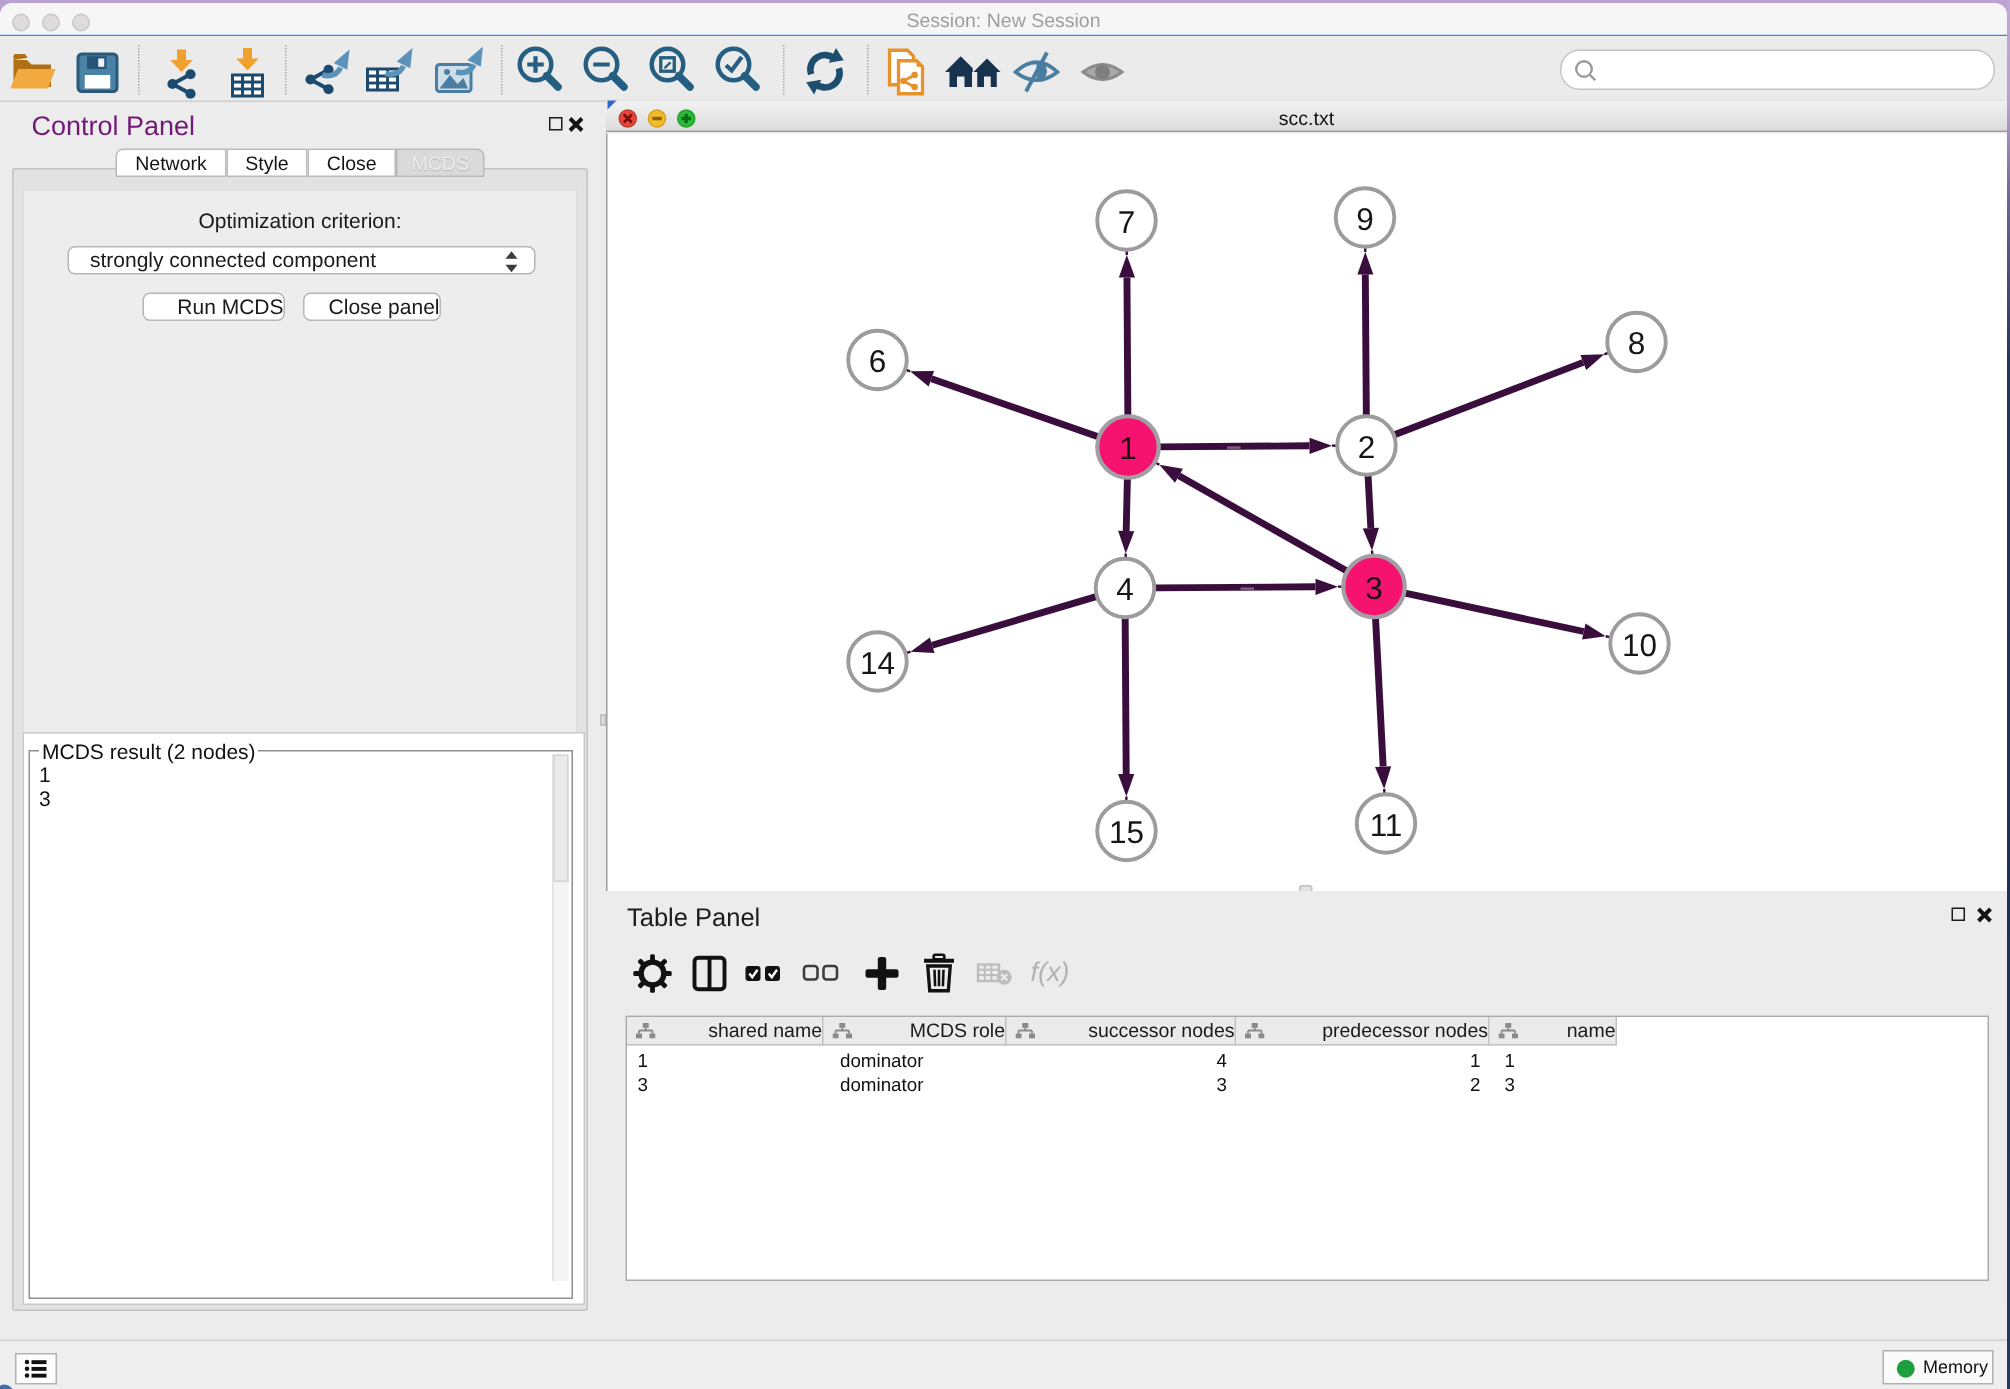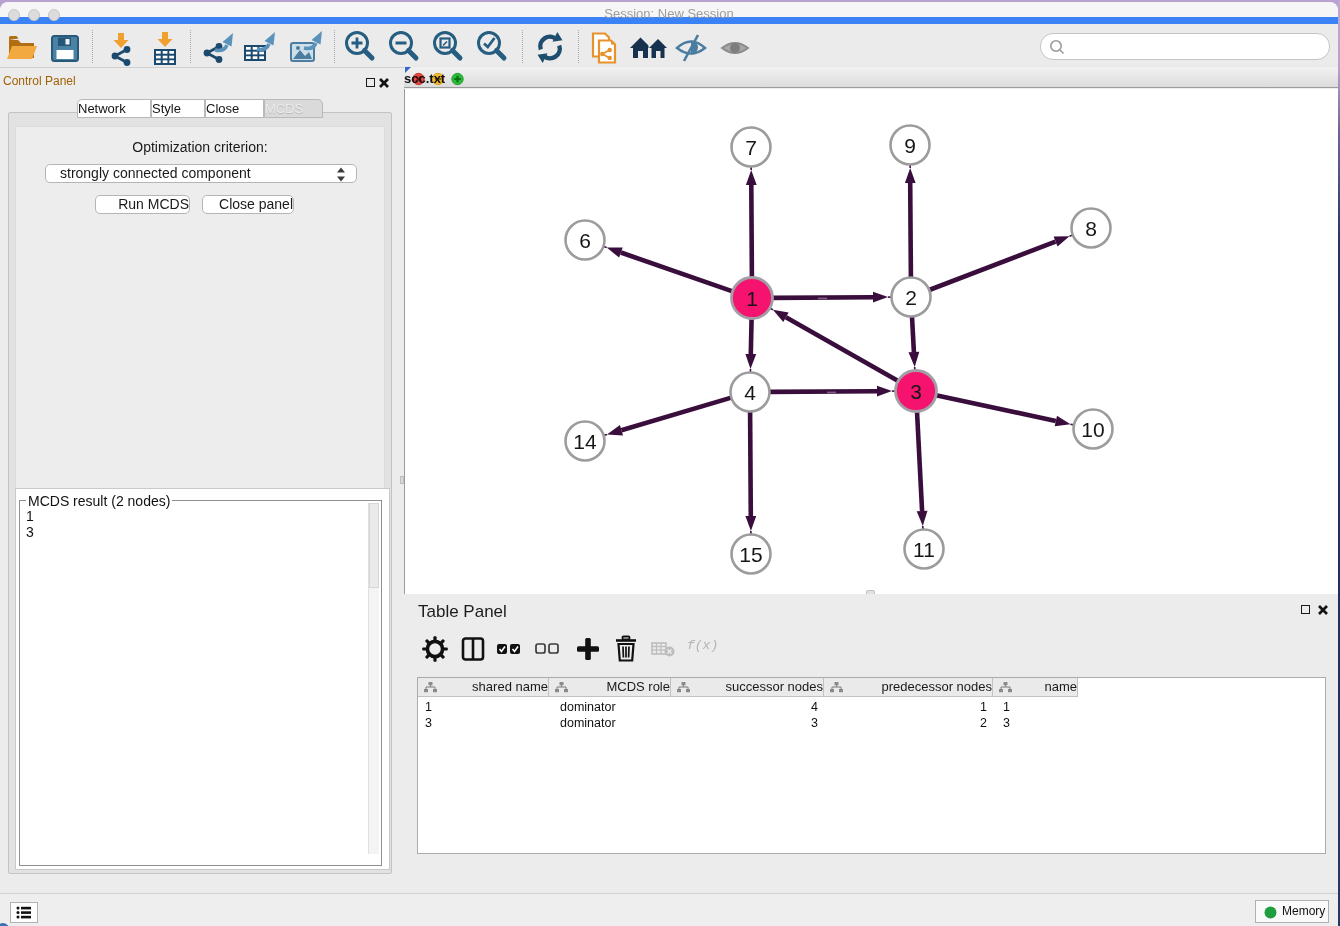--- a/index.html
+++ b/index.html
@@ -1,46 +1,46 @@
 <!DOCTYPE html>
 <html><head><meta charset="utf-8">
 <style>
 *{margin:0;padding:0;box-sizing:border-box}
 html,body{width:1340px;height:926px;overflow:hidden;font-family:"Liberation Sans",sans-serif;background:#b9a2cf}
 #win{position:absolute;left:0;top:2px;width:1338px;height:924px;background:#ececec;border-radius:8px 8px 0 0;overflow:hidden}
 #rightedge{position:absolute;left:1338px;top:0;width:2px;height:926px;background:linear-gradient(#c0a8d4 0px,#b7a0cc 70px,#6f6796 130px,#27355c 240px,#1e3156 600px,#263963 926px)}
-#titlebar{position:absolute;left:0;top:0;width:1338px;height:22px;background:#f6f6f6;border-bottom:7px solid #3b82f6;border-radius:8px 8px 0 0}
+#titlebar{position:absolute;left:0;top:0;width:1338px;height:22px;background:#f6f6f6;border-bottom:1px solid #3b82f6;border-radius:8px 8px 0 0}
 .tl{position:absolute;top:7px;width:12px;height:12px;border-radius:50%;background:#dddbdc;border:1px solid #c9c7c8}
 #wtitle{position:absolute;top:4px;left:0;width:1338px;text-align:center;font-size:13px;color:#9e9e9e}
 #toolbar{position:absolute;left:0;top:23px;width:1338px;height:43px;background:#ebebeb;border-bottom:1px solid #cfcfcf}
 .sep{position:absolute;top:5px;height:33px;width:0;border-left:1px dotted #a8a8a8}
 .ticon{position:absolute;top:3px;width:40px;height:38px}
 #search{position:absolute;left:1040px;top:8px;width:290px;height:27px;background:#fff;border:1px solid #c4c4c4;border-radius:13px}
 
 #cp{position:absolute;left:0;top:66px;width:400px;height:825px;background:#ececec}
-#cphead{position:absolute;left:3px;top:6px;font-size:12px;color:#a16207}
+#cphead{position:absolute;left:21px;top:6px;font-size:18px;color:#701a75}
 .flico{position:absolute;width:9px;height:9px;border:1.6px solid #1a1a1a;background:transparent}
 #cptabs{position:absolute;left:0;top:31px;width:400px;height:20px;z-index:5}
-.cptab{position:absolute;top:0;height:19px;background:#fff;border:1px solid #b9b9b9;font-size:13px;color:#141414;line-height:18px}
+.cptab{position:absolute;top:0;height:19px;background:#fff;border:1px solid #b9b9b9;font-size:13px;color:#141414;text-align:center;line-height:18px}
 #cppane{position:absolute;left:8px;top:44px;width:384px;height:762px;background:#e2e2e2;border:1px solid #c3c3c3;border-radius:2px}
 #cpinner{position:absolute;left:6px;top:13px;width:370px;height:741px;background:#ededed;border:1px solid #dcdcdc}
 #optlabel{position:absolute;left:0;top:26px;width:382px;text-align:center;font-size:14px;color:#1a1a1a}
 #combo{position:absolute;left:36px;top:51px;width:312px;height:19px;background:#fff;border:1px solid #b5b5b5;border-radius:5px;font-size:14px;color:#1a1a1a;line-height:17px;padding-left:14px}
 .btn{position:absolute;top:82px;height:19px;background:#fff;border:1px solid #b5b5b5;border-radius:5px;font-size:14px;color:#1a1a1a;text-align:right;line-height:17px}
 #resultpanel{position:absolute;left:6px;top:375px;width:375px;height:382px;background:#fff;border:1px solid #c9c9c9}
 #fs{position:absolute;left:3px;top:11px;width:363px;height:366px;border:1px solid #8f8f8f;background:#fff}
 #fslegend{position:absolute;left:6px;top:-8px;background:#fff;font-size:14px;color:#111;padding:0 2px}
 #fsscroll{position:absolute;right:2px;top:2px;width:11px;height:351px;background:#f4f4f4;border-left:1px solid #e0e0e0}
 #fsthumb{position:absolute;right:0px;top:0px;width:10px;height:85px;background:#eaeaea;border:1px solid #d6d6d6}
 
 #vsplit{position:absolute;left:400px;top:66px;width:4px;height:825px;background:#ececec}
 #vhandle{position:absolute;left:400px;top:474px;width:4px;height:8px;background:#dcdcdc;border:1px solid #bdbdbd}
 
 #netbar{position:absolute;left:404px;top:64px;width:934px;height:22px;background:linear-gradient(#f2f2f2,#dcdcdc);border-bottom:1px solid #9b9b9b;border-top:1px solid #e6e6e6}
-#nettitle{position:absolute;left:0;top:4px;width:934px;text-align:left;font-size:13px;font-weight:700;color:#111}
+#nettitle{position:absolute;left:0;top:4px;width:934px;text-align:center;font-size:13px;font-weight:400;color:#111}
 #canvas{position:absolute;left:404px;top:87px;width:934px;height:505px;background:#fff;border-left:1px solid #9c9c9c}
 #bluetri{position:absolute;left:405px;top:65px;width:0;height:0;border-top:6px solid #3366cc;border-right:6px solid transparent}
 #hhandle{position:absolute;left:866px;top:588px;width:9px;height:5px;background:#e2e2e2;border:1px solid #c0c0c0;border-radius:2px}
 
 #tp{position:absolute;left:404px;top:592px;width:934px;height:299px;background:#ececec}
 #tphead{position:absolute;left:14px;top:8px;font-size:17px;color:#1c1c1c}
 #tbl{position:absolute;left:13px;top:83px;width:909px;height:177px;background:#fff;border:1px solid #ababab}
 #thdr{position:absolute;left:0;top:0;width:660px;height:19px;background:#eaeaea;border-bottom:1px solid #c2c2c2}
 .hcell{position:absolute;top:0;height:19px;border-right:1px solid #c2c2c2;font-size:13px;color:#1a1a1a;text-align:right;line-height:18px}
 .trow{position:absolute;font-size:12.5px;color:#111;height:16px;line-height:16px}
@@ -374,21 +374,21 @@
 <div style="position:absolute;left:245px;top:40px;width:30px;height:30px"><svg width="30" height="30">
           <rect x="3" y="9" width="14" height="11" fill="none" stroke="#bdbdbd" stroke-width="1.6"></rect>
 <line x1="3" y1="12.5" x2="17" y2="12.5" stroke="#bdbdbd" stroke-width="1.3"></line>
           <line x1="3" y1="16" x2="17" y2="16" stroke="#bdbdbd" stroke-width="1.3"></line>
 <line x1="7.5" y1="9" x2="7.5" y2="20" stroke="#bdbdbd" stroke-width="1.3"></line>
           <line x1="12" y1="9" x2="12" y2="20" stroke="#bdbdbd" stroke-width="1.3"></line>
 <circle cx="20.5" cy="17.5" r="5" fill="#bdbdbd"></circle>
           <line x1="18.5" y1="15.5" x2="22.5" y2="19.5" stroke="#ececec" stroke-width="1.5"></line>
           <line x1="22.5" y1="15.5" x2="18.5" y2="19.5" stroke="#ececec" stroke-width="1.5"></line>
         </svg></div>
-<div style="position:absolute;left:283px;top:44px;font-family:Liberation Mono, monospace;font-style:italic;font-size:13px;color:#b3b3b3">f(x)</div>
+<div style="position:absolute;left:283px;top:44px;font-family:Liberation Sans, sans-serif;font-style:italic;font-size:18px;color:#b3b3b3">f(x)</div>
   <div id="tbl">
     <div id="thdr">
       <div class="hcell" style="left:0;width:131px"><svg width="13" height="11" style="position:absolute;left:6px;top:4px">
               <rect x="4.5" y="0" width="4" height="3.2" fill="#8a8a8a"></rect>
               <line x1="6.5" y1="3" x2="6.5" y2="5" stroke="#8a8a8a" stroke-width="1.2"></line>
               <line x1="2" y1="5" x2="11" y2="5" stroke="#8a8a8a" stroke-width="1.2"></line>
               <line x1="2" y1="5" x2="2" y2="7" stroke="#8a8a8a" stroke-width="1.2"></line>
               <line x1="11" y1="5" x2="11" y2="7" stroke="#8a8a8a" stroke-width="1.2"></line>
               <rect x="0" y="7" width="4" height="3.2" fill="#8a8a8a"></rect>
               <rect x="9" y="7" width="4" height="3.2" fill="#8a8a8a"></rect>

